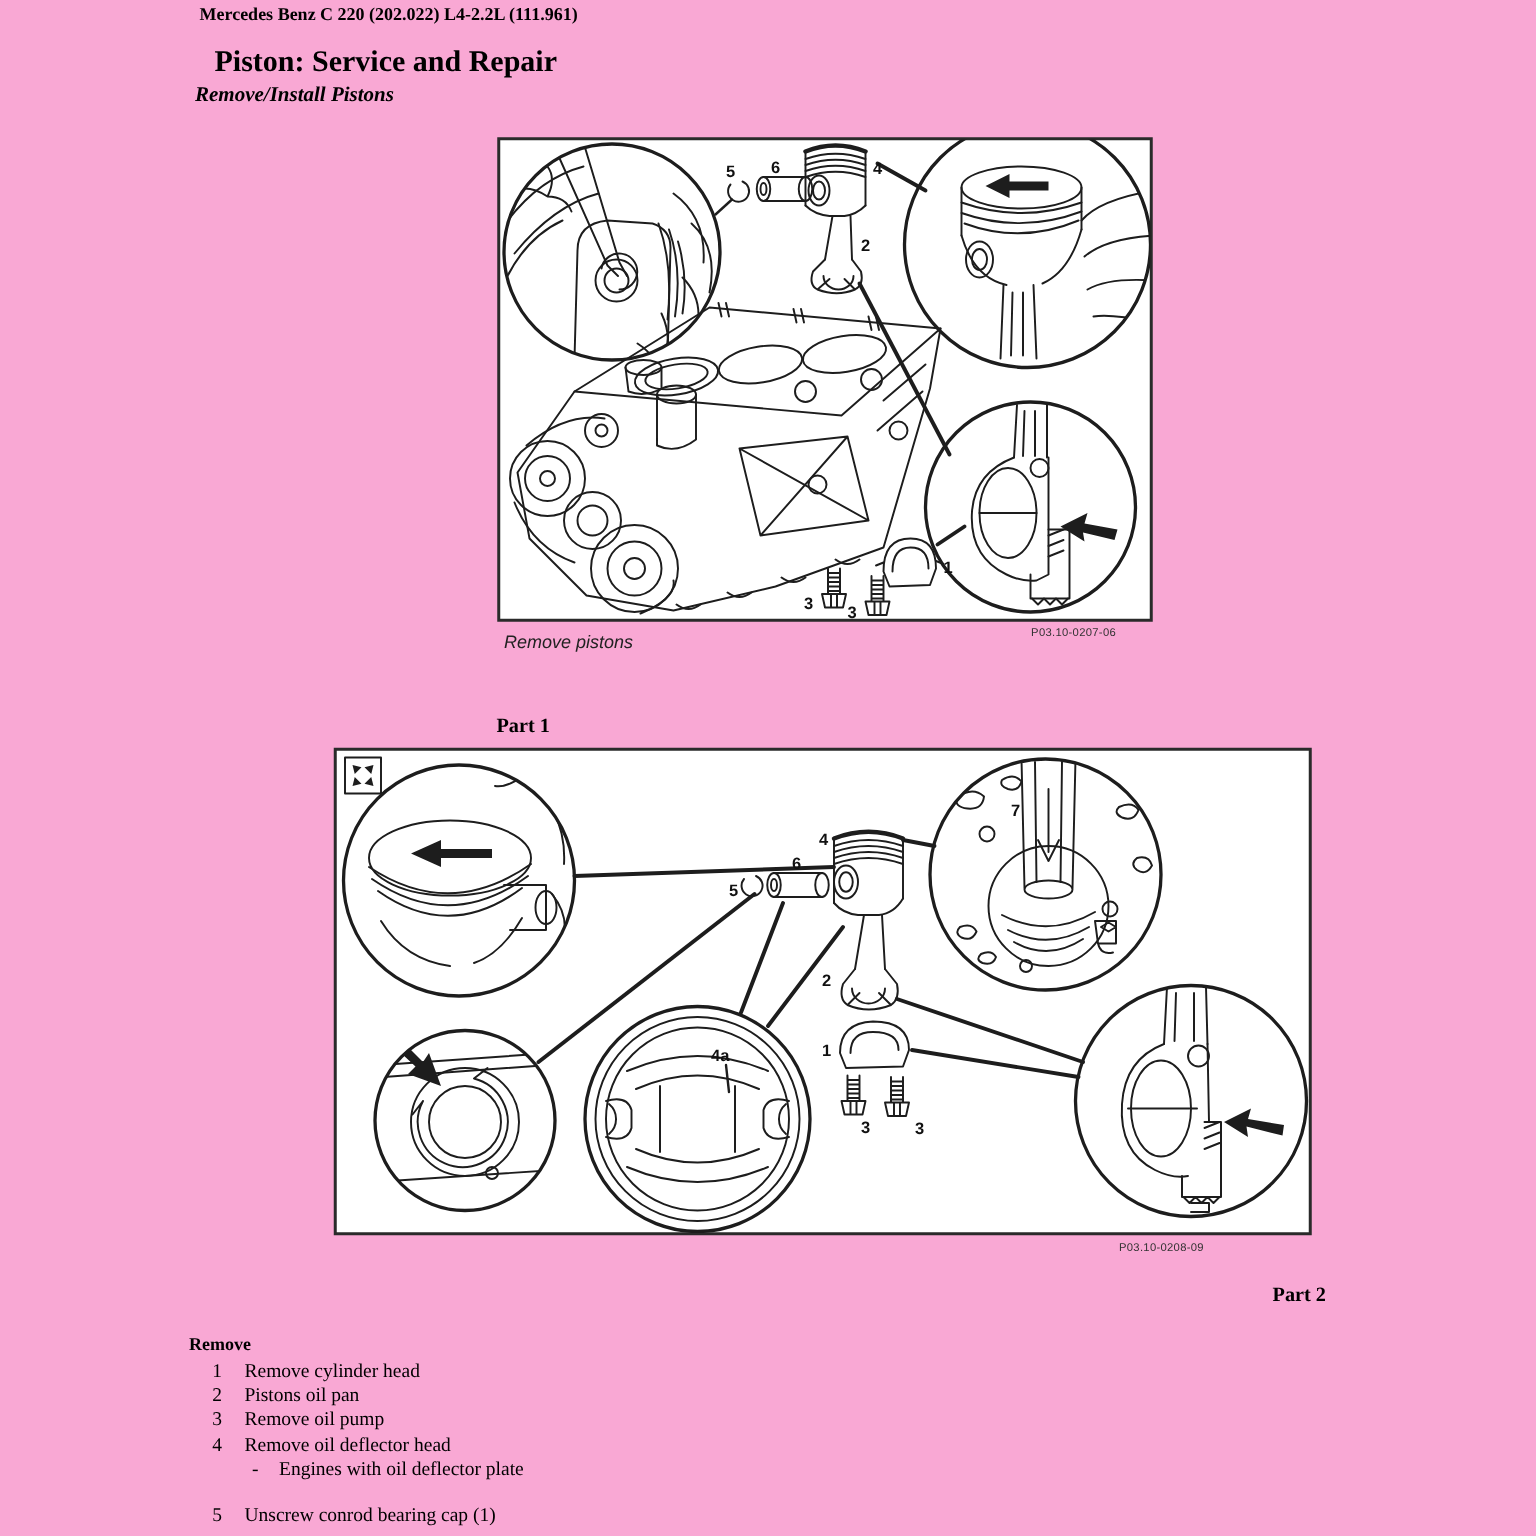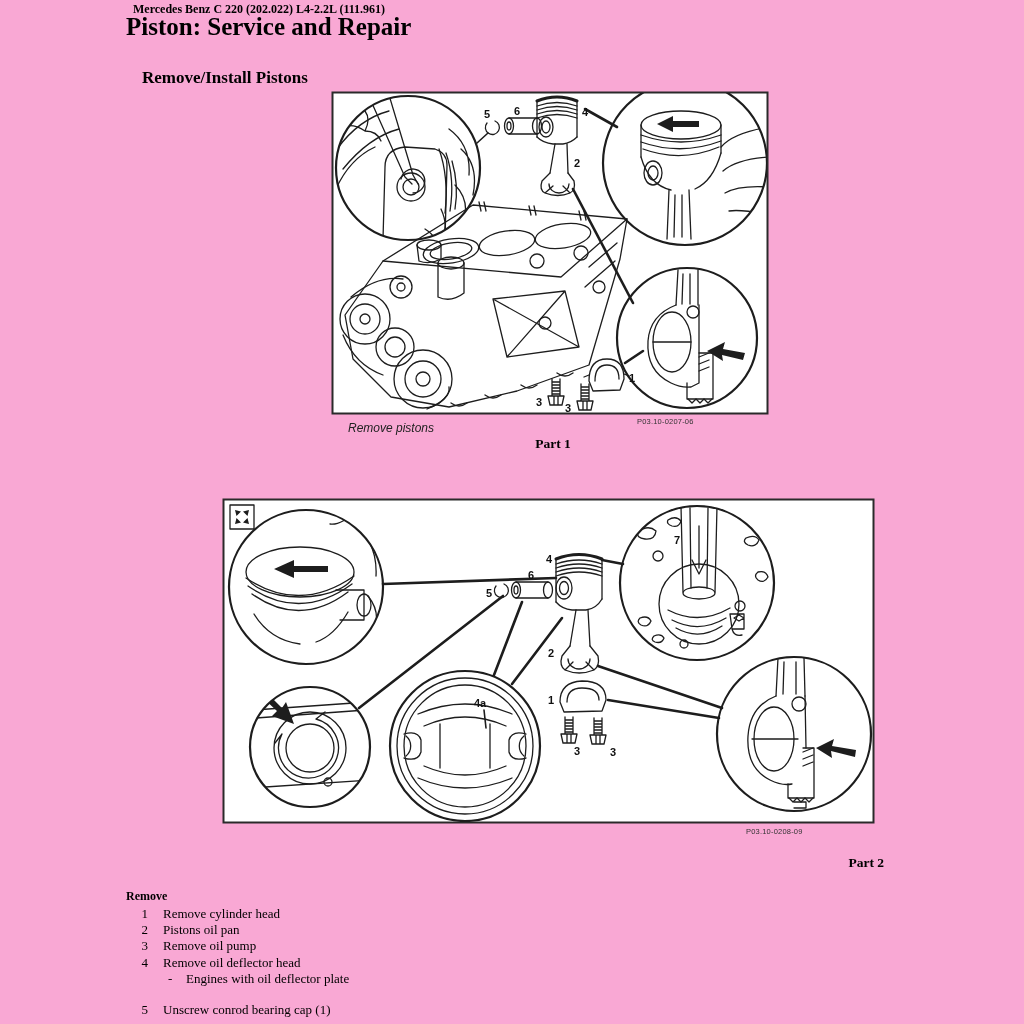--- a/index.html
+++ b/index.html
@@ -1,29 +1,29 @@
 <!DOCTYPE html>
 <html><head>
 <meta charset="utf-8">
 <style>
   html,body{margin:0;padding:0;background:#fff;}
   .page{position:relative;width:1024px;height:1024px;background:#f9a8d4;
         font-family:"Liberation Serif",serif;color:#000;overflow:hidden;}
   .model-line{position:absolute;left:133px;top:2px;font-size:12px;font-weight:bold;white-space:nowrap;}
-  .doc-title{position:absolute;left:126px;top:13px;font-size:25px;font-weight:bold;margin:0;white-space:nowrap;}
-  .doc-subtitle{position:absolute;left:126px;top:52px;font-size:17px;font-weight:bold;margin:16px;white-space:nowrap;}
+  .doc-title{position:absolute;left:126px;top:13px;font-size:20px;font-weight:bold;margin:17px;white-space:nowrap;}
+  .doc-subtitle{position:absolute;left:126px;top:52px;font-size:14px;font-weight:bold;margin:4px;white-space:nowrap;font-style:italic;}
 
   .fig1-frame{position:absolute;left:331px;top:91px;}
   .fig2-frame{position:absolute;left:222px;top:498px;}
-  .fig1-caption{position:absolute;left:348px;top:421px;font:italic 12px "Liberation Sans",sans-serif;color:#222;}
-  .fig1-code{position:absolute;left:637px;top:417px;width:130px;text-align:left;
+  .fig1-caption{position:absolute;left:336px;top:421px;font:italic 12px "Liberation Sans",sans-serif;color:#222;}
+  .fig1-code{position:absolute;left:614px;top:417px;width:130px;text-align:right;
              font:7.5px "Liberation Sans",sans-serif;color:#333;letter-spacing:.2px;}
   .fig2-code{position:absolute;left:746px;top:827px;width:130px;text-align:left;
              font:7.5px "Liberation Sans",sans-serif;color:#333;letter-spacing:.2px;}
-  .part1-label{position:absolute;left:331px;top:436px;width:444px;text-align:center;font-size:13.5px;font-weight:bold;}
+  .part1-label{position:absolute;left:331px;top:476px;width:444px;font-size:13.5px;font-weight:bold;}
   .part2-label{position:absolute;left:222px;top:855px;width:662px;text-align:right;font-size:13.5px;font-weight:bold;}
 
   .remove-heading{position:absolute;left:126px;top:889px;font-size:12px;font-weight:bold;margin:0;}
   .steps{position:absolute;left:126px;top:906px;font-size:13px;}
   .step{display:flex;height:16.2px;align-items:baseline;}
   .step .num{width:22px;text-align:right;margin-right:15px;}
   .substep{display:flex;height:16.2px;align-items:baseline;padding-left:42px;}
   .substep .dash{width:18px;}
   .gap{height:15px;}
 

